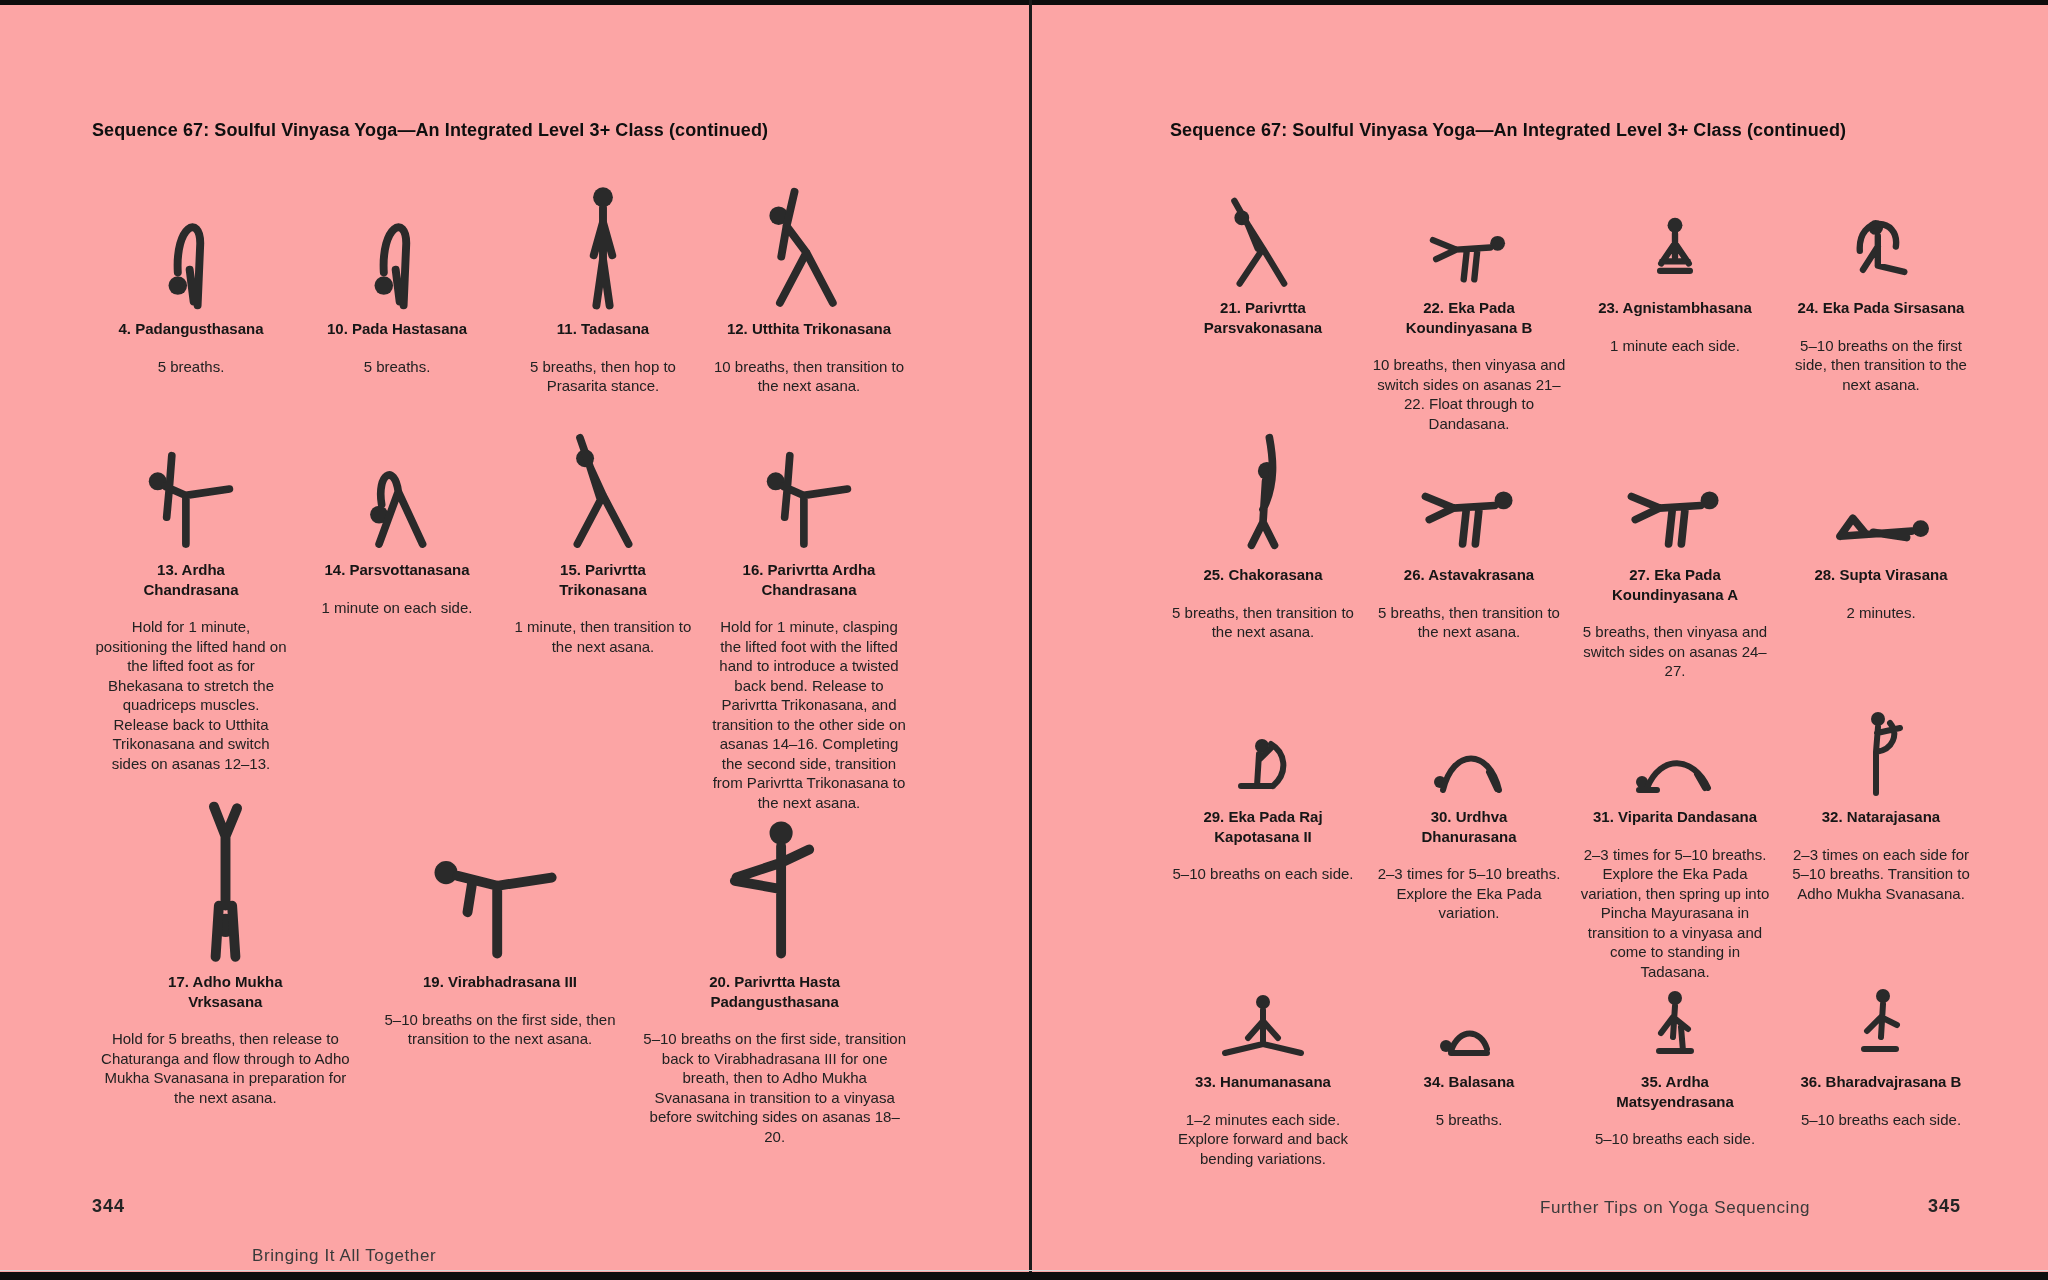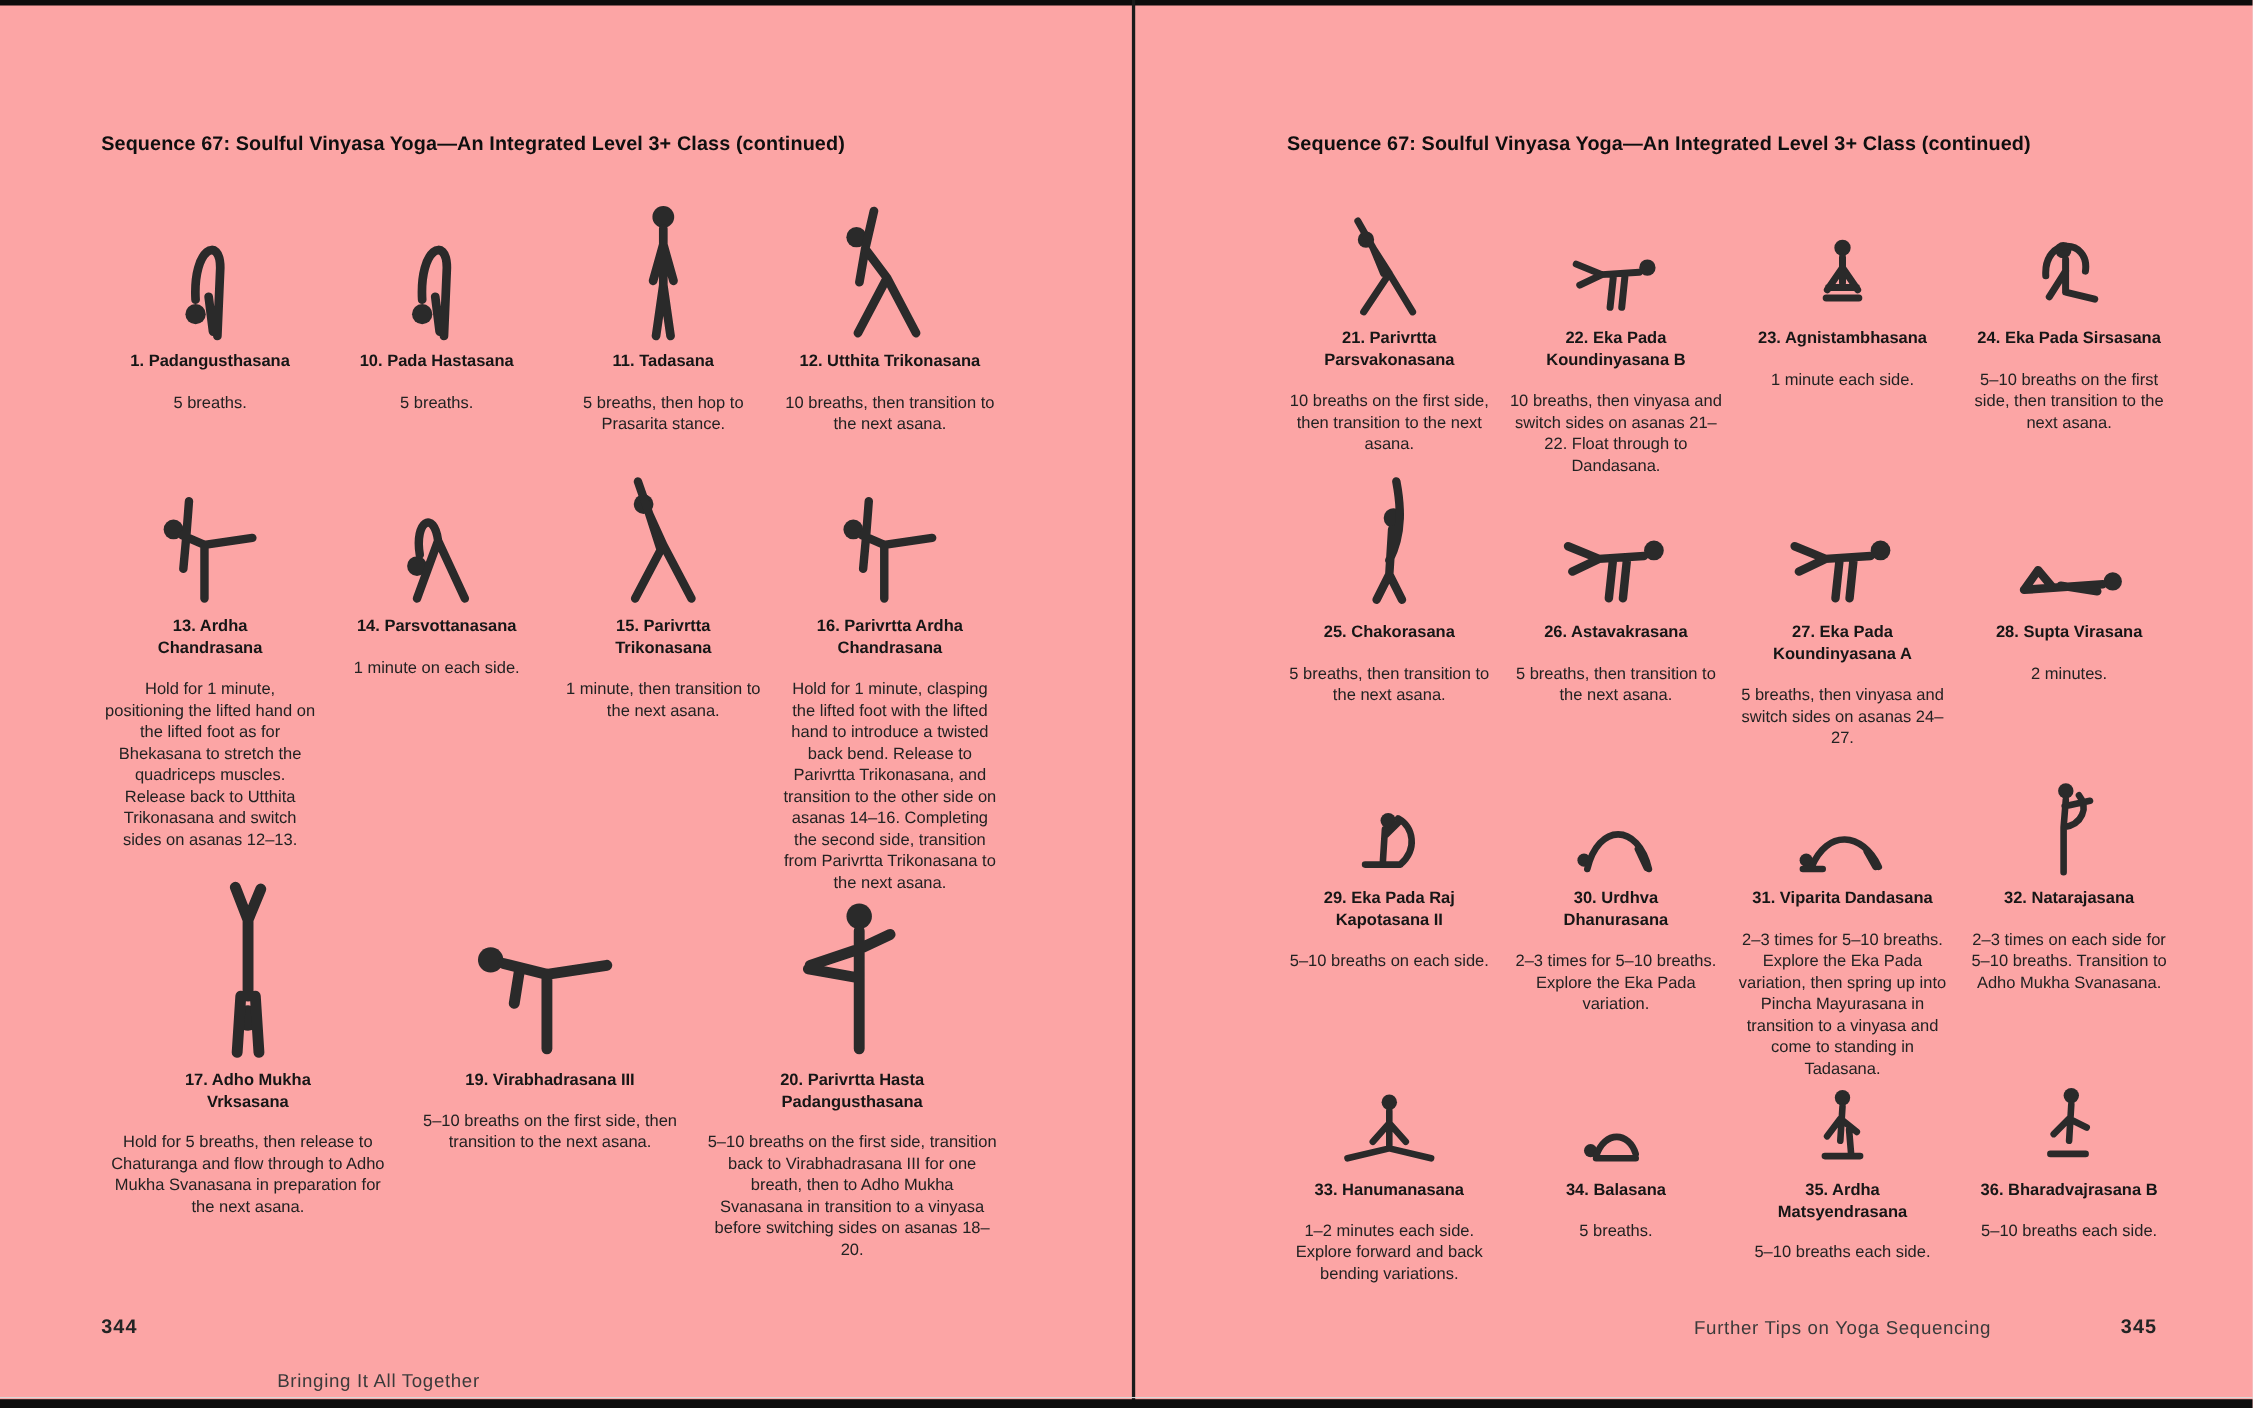--- a/index.html
+++ b/index.html
@@ -43,21 +43,21 @@
         <div class="prow" style="top: 180px; left: 88px; width: 824px;">
           <div class="card">
             <div class="fig" style="height: 132px;">
               <svg viewBox="0 0 100 100" preserveAspectRatio="xMidYMax meet">
                 <g stroke="#2a2a2a" stroke-width="6" fill="none" stroke-linecap="round" stroke-linejoin="round">
                   <circle fill="#2a2a2a" stroke="none" cx="40" cy="80" r="7"></circle>
                   <path d="M55,95 L57,48 C57,26 38,34 40,70 M49,68 L52,92"></path>
                 </g>
               </svg>
             </div>
-            <div class="pose-name">1. Padangusthasana</div>
+            <div class="pose-name">4. Padangusthasana</div>
             <div class="pose-desc">5 breaths.</div>
           </div>
           <div class="card">
             <div class="fig" style="height: 132px;">
               <svg viewBox="0 0 100 100" preserveAspectRatio="xMidYMax meet">
                 <g stroke="#2a2a2a" stroke-width="6" fill="none" stroke-linecap="round" stroke-linejoin="round">
                   <circle fill="#2a2a2a" stroke="none" cx="40" cy="80" r="7"></circle>
                   <path d="M55,95 L57,48 C57,26 38,34 40,70 M49,68 L52,92"></path>
                 </g>
               </svg>
@@ -196,21 +196,20 @@
             <div class="fig" style="height: 106px;">
               <svg viewBox="0 0 100 100" preserveAspectRatio="xMidYMax meet">
                 <g stroke="#2a2a2a" stroke-width="6" fill="none" stroke-linecap="round" stroke-linejoin="round">
                   <circle fill="#2a2a2a" stroke="none" cx="30" cy="31" r="7"></circle>
                   <path d="M28,93 L50,60 M70,93 L50,60 M50,60 L36,38 M36,38 L23,15 M36,38 L45,60"></path>
                 </g>
               </svg>
             </div>
             <div class="pose-name">21. Parivrtta
 Parsvakonasana</div>
-            <div class="pose-desc">10 breaths on the first side, then transition to the next asana.</div>
           </div>
           <div class="card">
             <div class="fig" style="height: 106px;">
               <svg viewBox="0 0 100 100" preserveAspectRatio="xMidYMax meet">
                 <g stroke="#2a2a2a" stroke-width="6" fill="none" stroke-linecap="round" stroke-linejoin="round">
                   <circle fill="#2a2a2a" stroke="none" cx="77" cy="55" r="7"></circle>
                   <path d="M38,61 L70,59 M38,61 L16,52 M38,61 L19,70 M58,60 L55,89 M48,61 L45,89"></path>
                 </g>
               </svg>
             </div>

